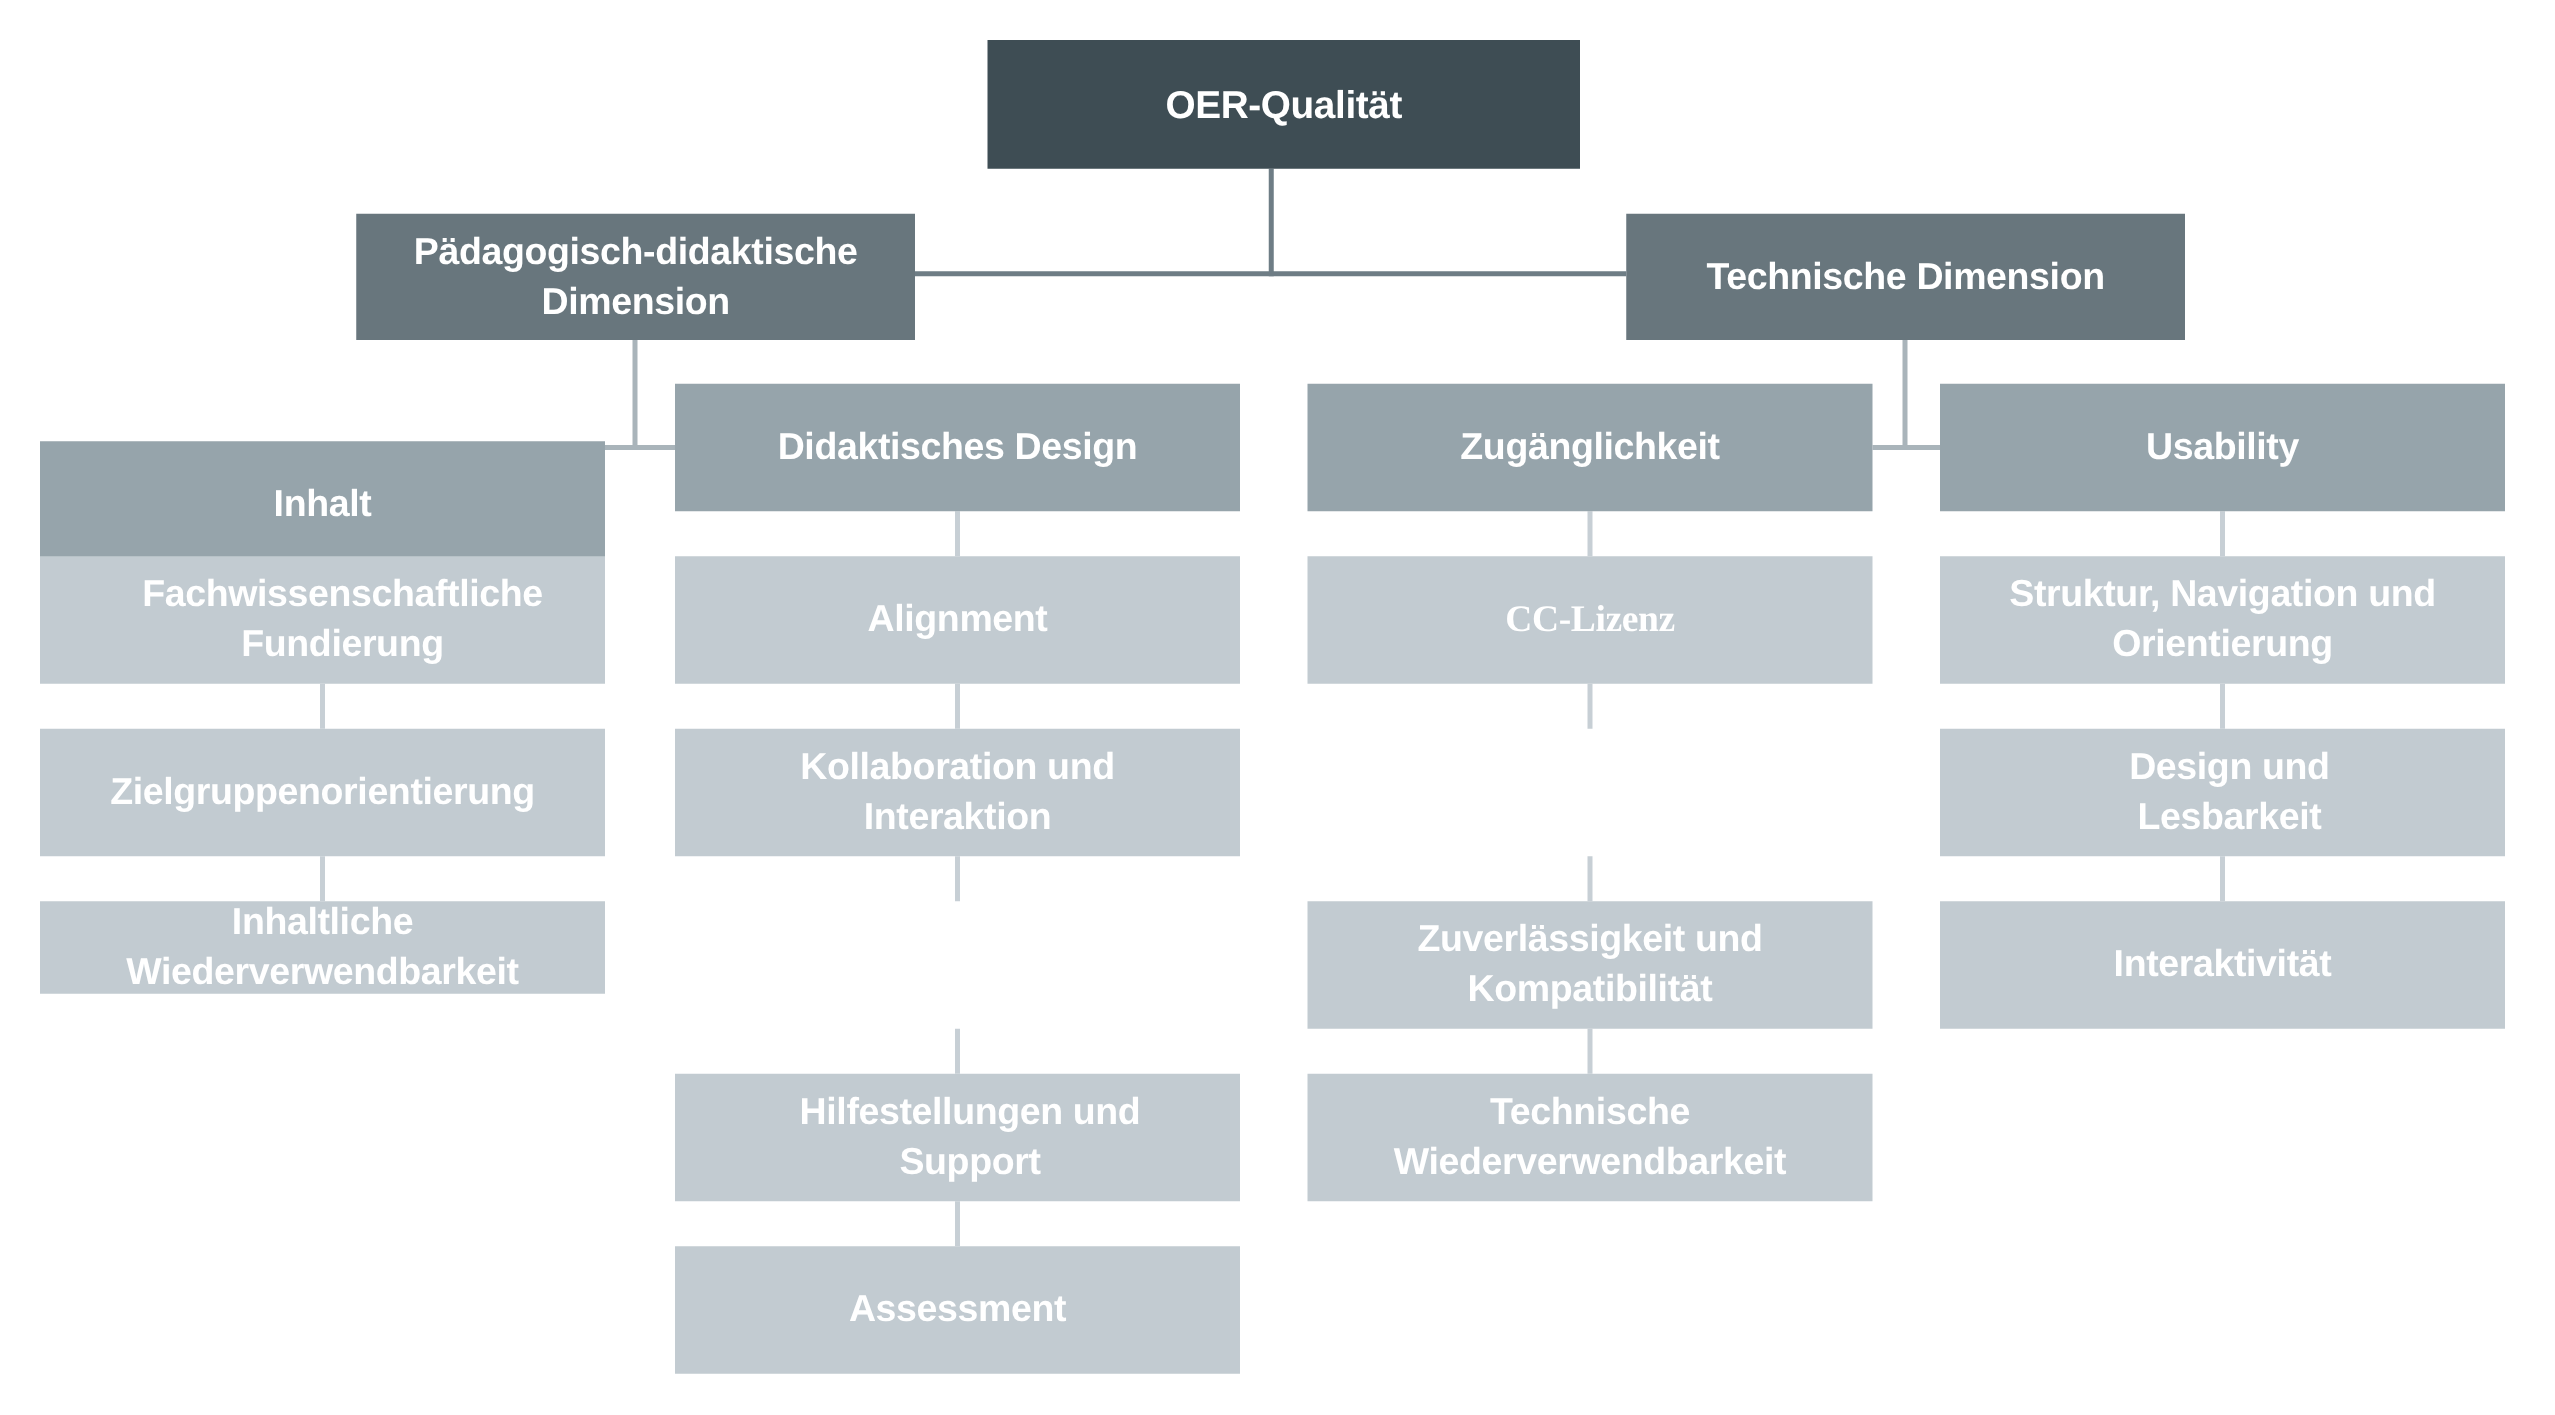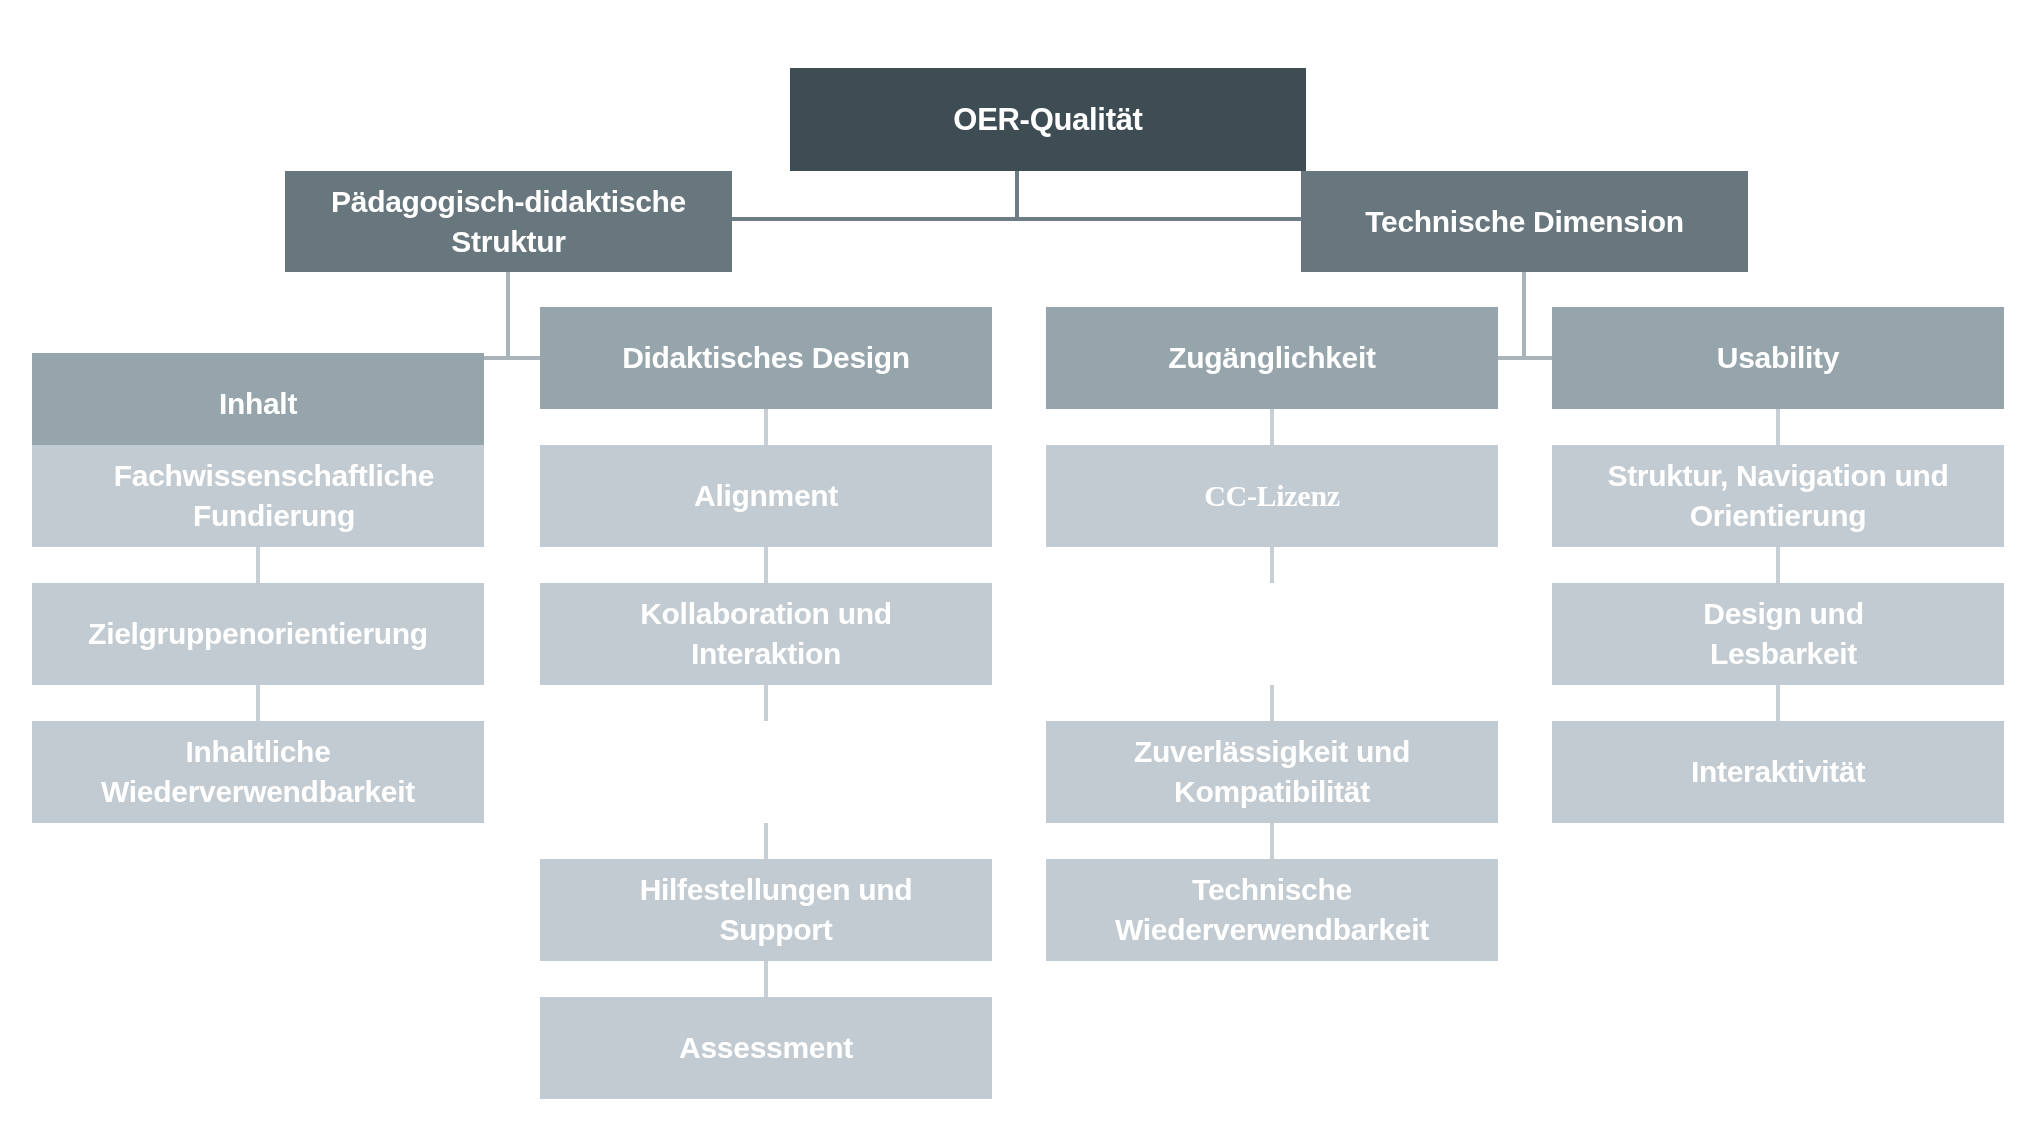--- a/index.html
+++ b/index.html
@@ -62,27 +62,27 @@
 
   <div class="line l3" style="left:1270px; top:409px; width:4px; height:36px;"></div>
   <div class="line l3" style="left:1270px; top:547px; width:4px; height:36px;"></div>
   <div class="line l3" style="left:1270px; top:685px; width:4px; height:36px;"></div>
   <div class="line l3" style="left:1270px; top:823px; width:4px; height:36px;"></div>
 
   <div class="line l3" style="left:1776px; top:409px; width:4px; height:36px;"></div>
   <div class="line l3" style="left:1776px; top:547px; width:4px; height:36px;"></div>
   <div class="line l3" style="left:1776px; top:685px; width:4px; height:36px;"></div>
 
-  <div class="node root-node" style="left:790px; top:32px; width:516px; height:103px;margin-top:36px;">
+  <div class="node root-node" style="left:790px; top:32px; width:474px; height:103px;">
     <span class="ln">OER-Qualität</span>
   </div>
 
   <div class="node dim-node" style="left:285px; top:171px; width:447px; height:101px;">
     <span class="ln">Pädagogisch-didaktische</span>
-    <span class="ln">Struktur</span>
+    <span class="ln">Dimension</span>
   </div>
   <div class="node dim-node" style="left:1301px; top:171px; width:447px; height:101px;">
     <span class="ln">Technische Dimension</span>
   </div>
 
   <div class="node category-node" style="left:32px; top:307px; width:452px; height:102px;margin-top:46px;">
     <span class="ln">Inhalt</span>
   </div>
   <div class="node category-node" style="left:540px; top:307px; width:452px; height:102px;">
     <span class="ln">Didaktisches Design</span>
@@ -94,21 +94,21 @@
     <span class="ln">Usability</span>
   </div>
 
   <div class="node item-node" style="left:32px; top:445px; width:452px; height:102px;padding-left:32px;">
     <span class="ln">Fachwissenschaftliche</span>
     <span class="ln">Fundierung</span>
   </div>
   <div class="node item-node" style="left:32px; top:583px; width:452px; height:102px;">
     <span class="ln">Zielgruppenorientierung</span>
   </div>
-  <div class="node item-node" style="left:32px; top:721px; width:452px; height:102px;">
+  <div class="node item-node" style="left:32px; top:721px; width:452px; height:74px;">
     <span class="ln">Inhaltliche</span>
     <span class="ln">Wiederverwendbarkeit</span>
   </div>
 
   <div class="node item-node" style="left:540px; top:445px; width:452px; height:102px;">
     <span class="ln">Alignment</span>
   </div>
   <div class="node item-node" style="left:540px; top:583px; width:452px; height:102px;">
     <span class="ln">Kollaboration und</span>
     <span class="ln">Interaktion</span>

